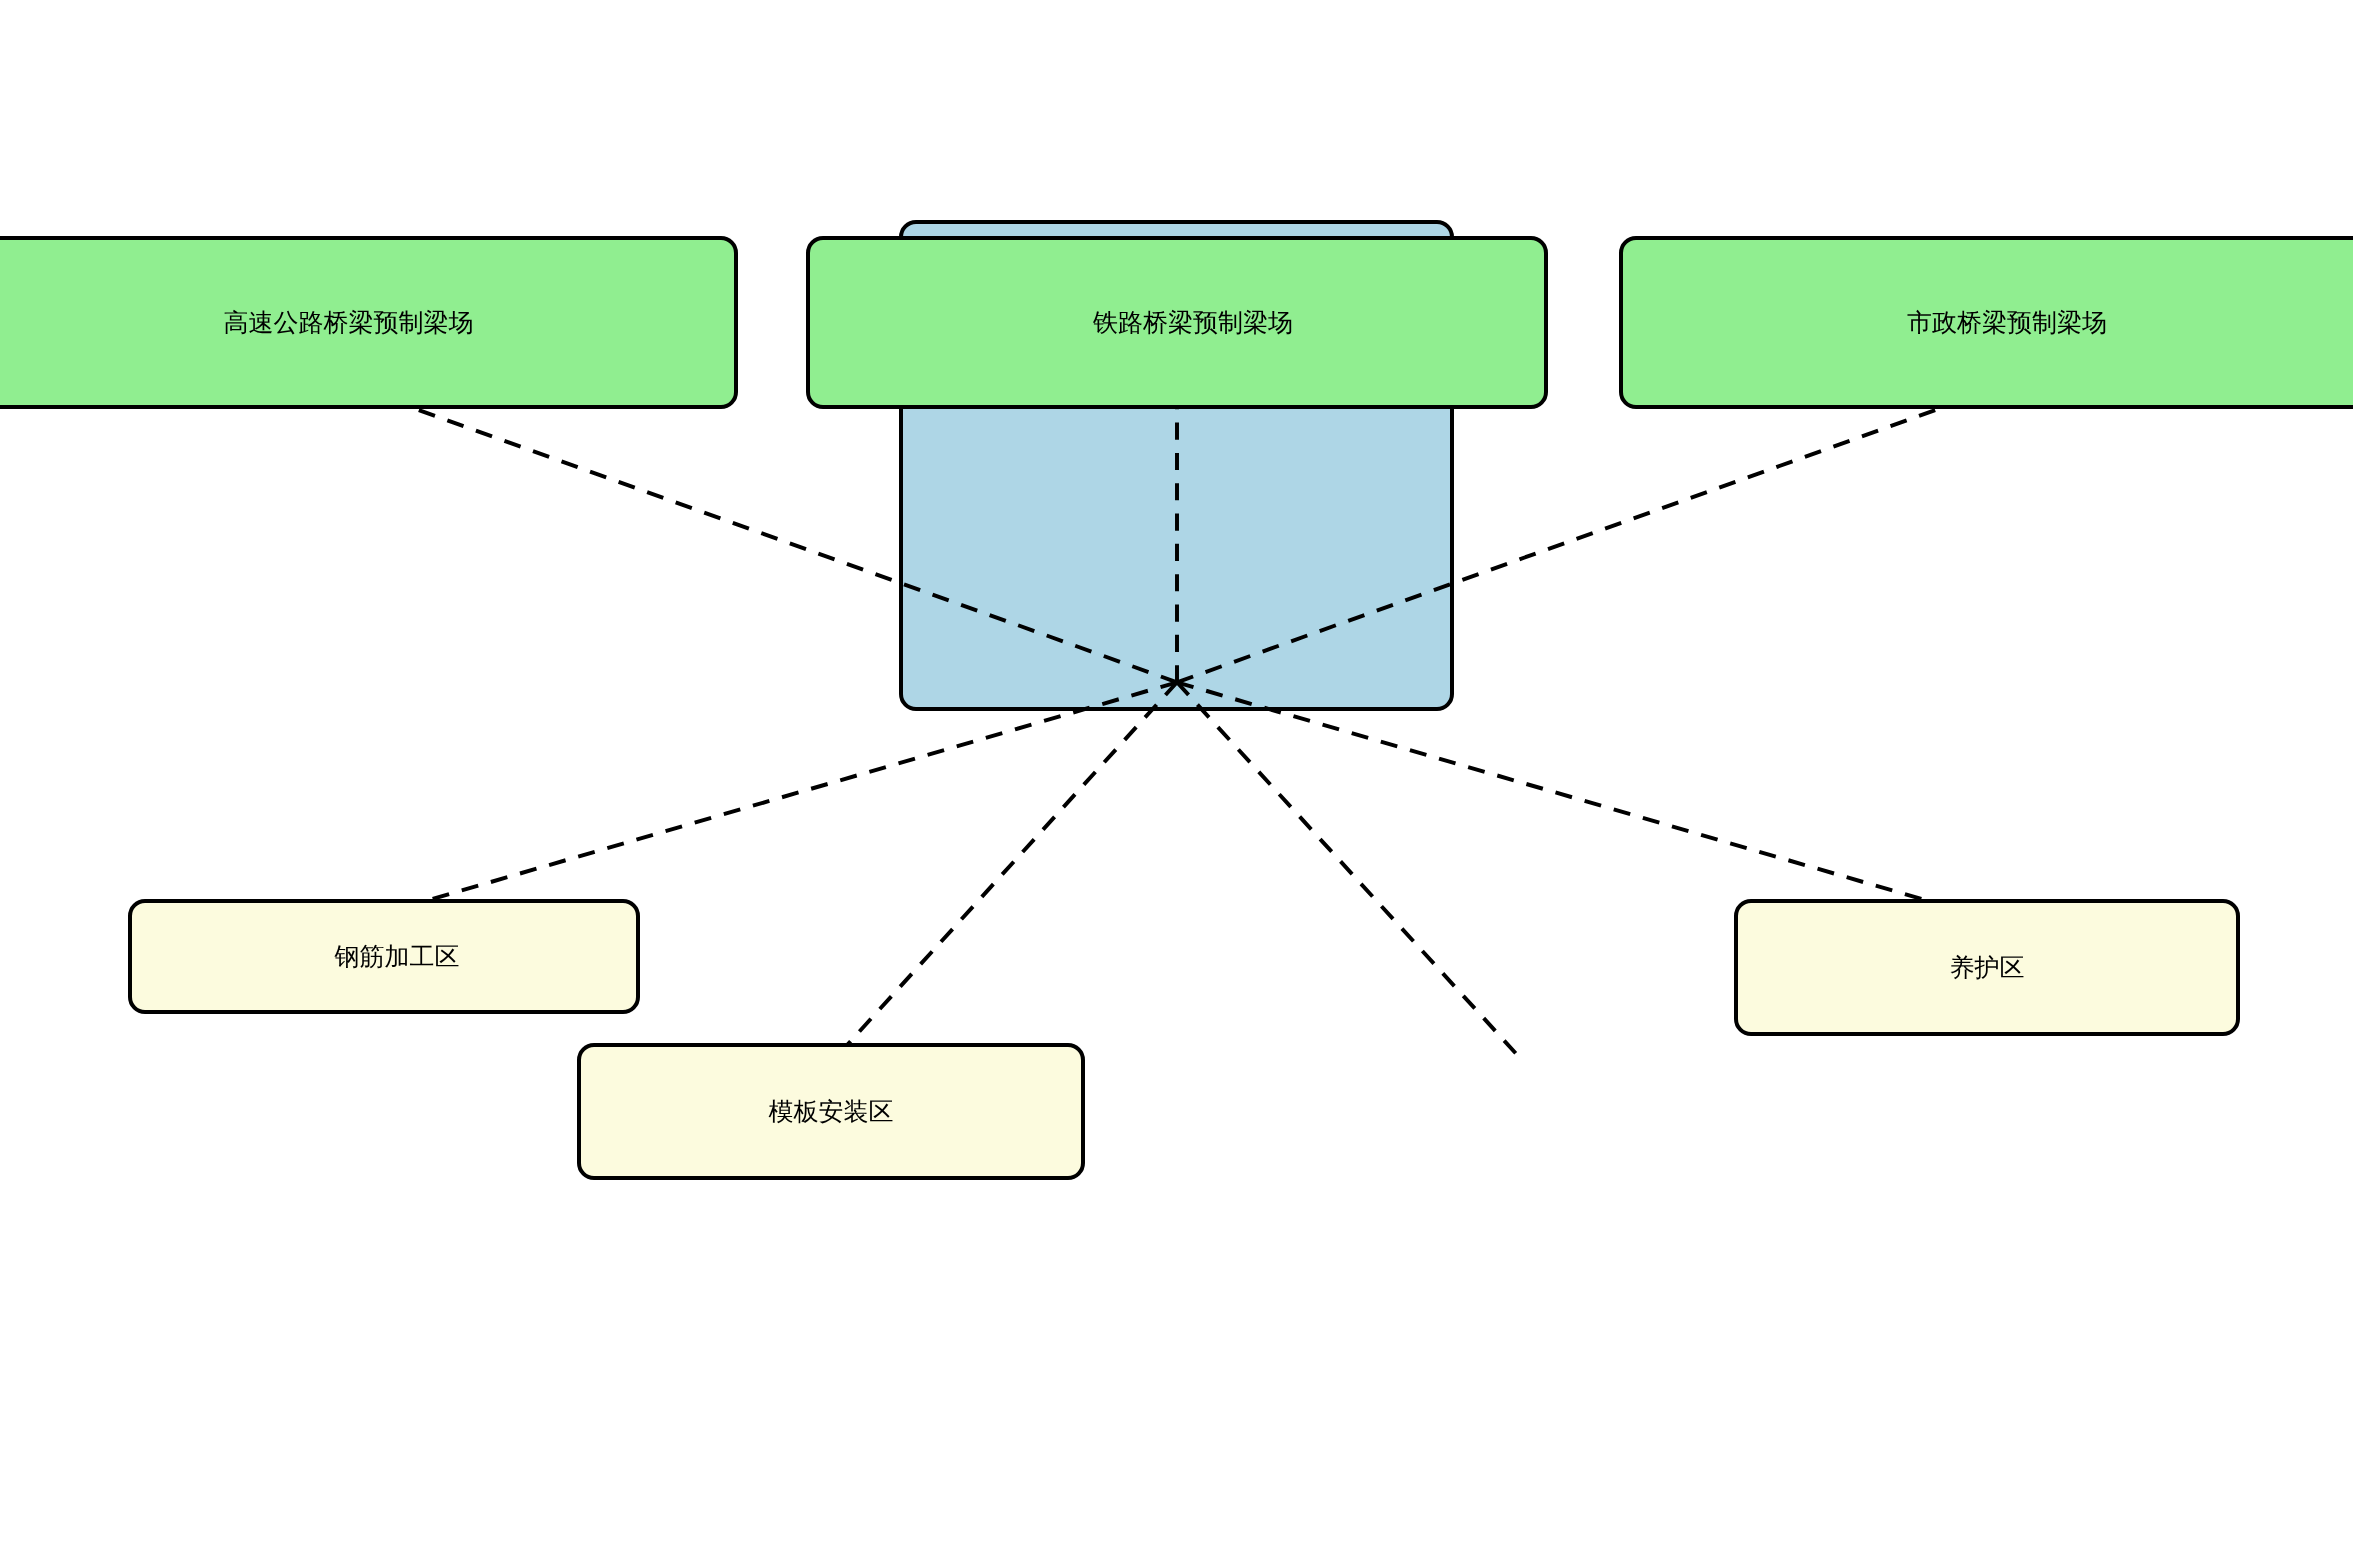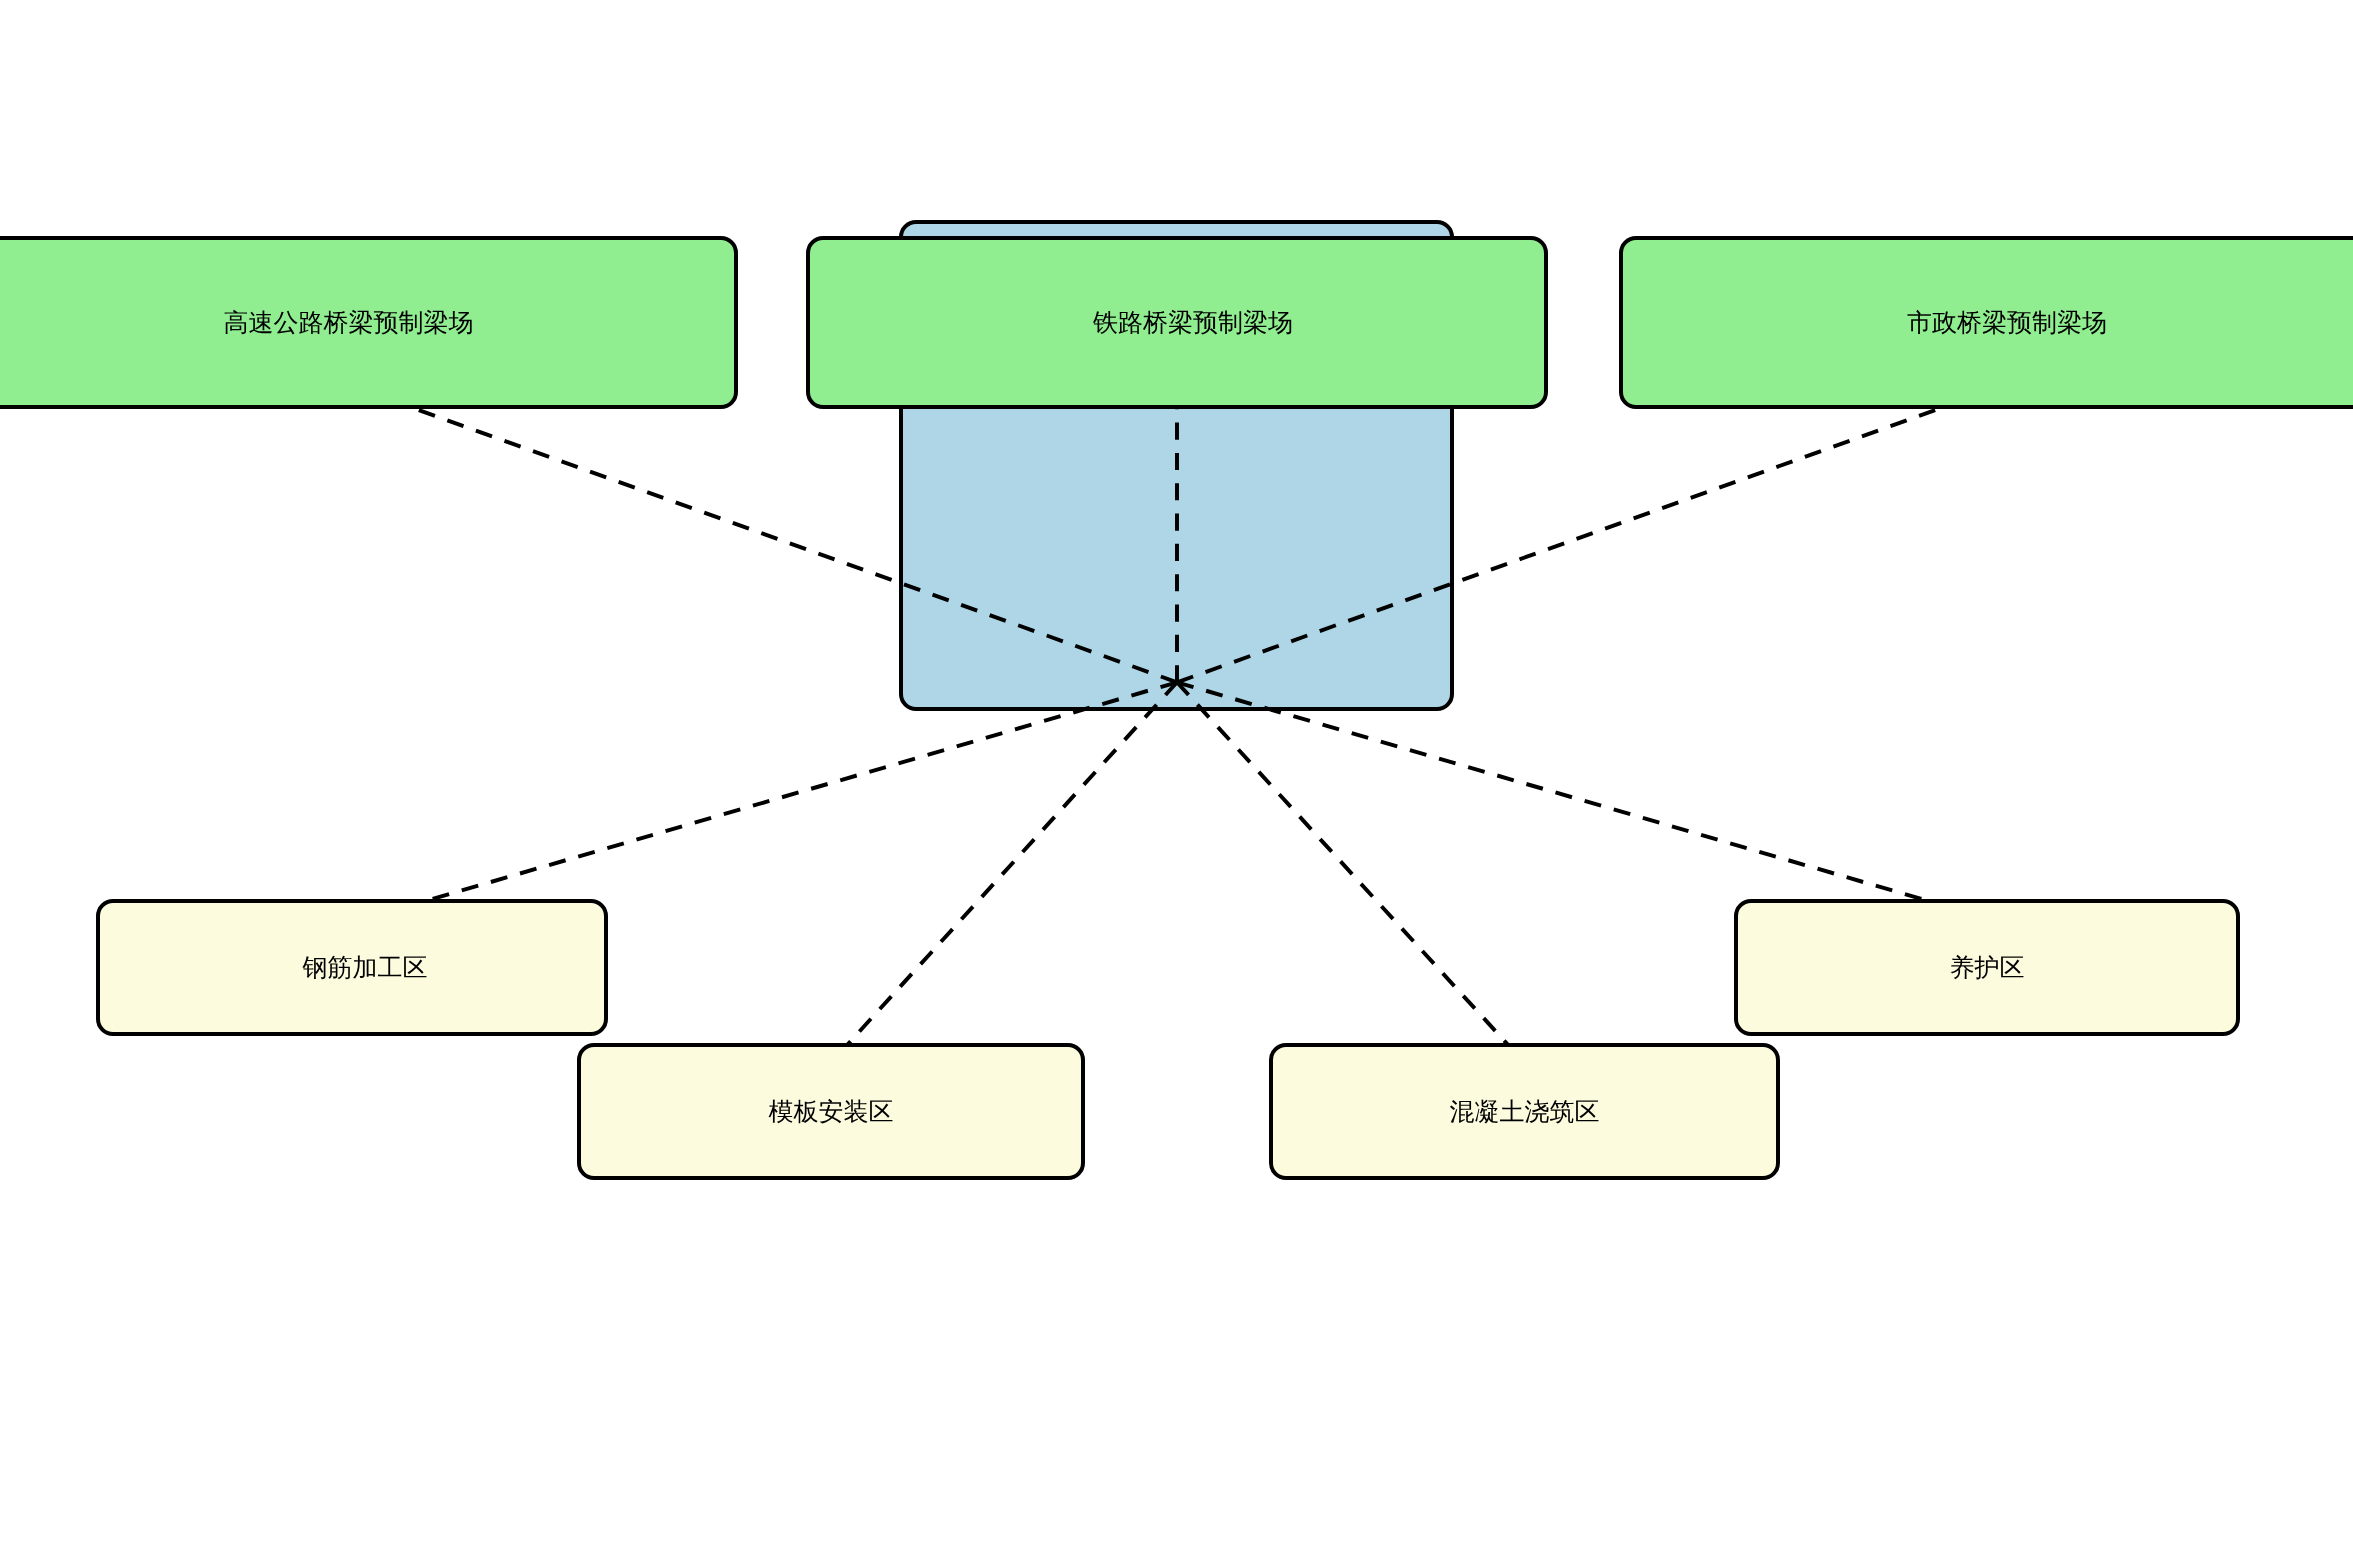--- a/index.html
+++ b/index.html
@@ -108,30 +108,27 @@
   </div>
 
   <div class="node green" style="left:806px; top:236px; width:742px; height:173px;padding-left:32px;">
     <span class="label">铁路桥梁预制梁场</span>
   </div>
 
   <div class="node green" style="left:1619px; top:236px; width:776px; height:173px;">
     <span class="label">市政桥梁预制梁场</span>
   </div>
 
-  <div class="node yellow" style="left:96px; top:899px; width:512px; height:137px;padding-left:26px;">
+  <div class="node yellow" style="left:128px; top:899px; width:512px; height:115px;padding-left:26px;">
     <span class="label">钢筋加工区</span>
   </div>
 
   <div class="node yellow" style="left:577px; top:1043px; width:508px; height:137px;">
     <span class="label">模板安装区</span>
   </div>
 
-  <div class="node yellow" style="left:1269px; top:1043px; width:511px; height:137px;">
-    <span class="label">混凝土浇筑区</span>
-  </div>
 
   <div class="node yellow" style="left:1734px; top:899px; width:506px; height:137px;">
     <span class="label">养护区</span>
   </div>
 
 </div>
 
 
 </body></html>

